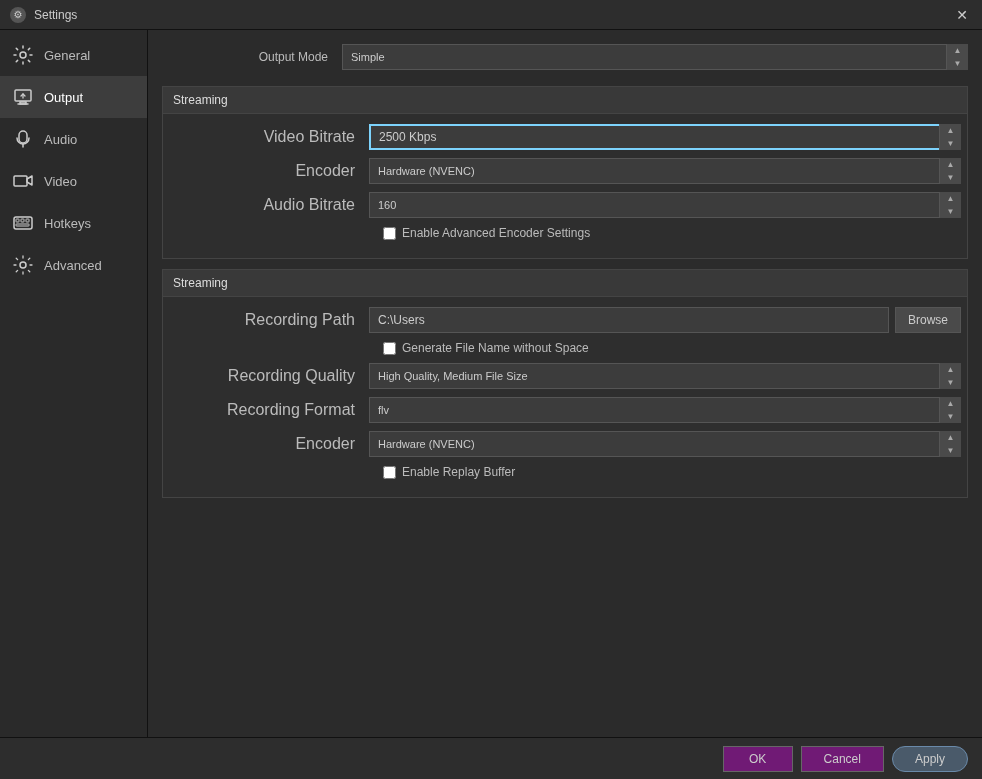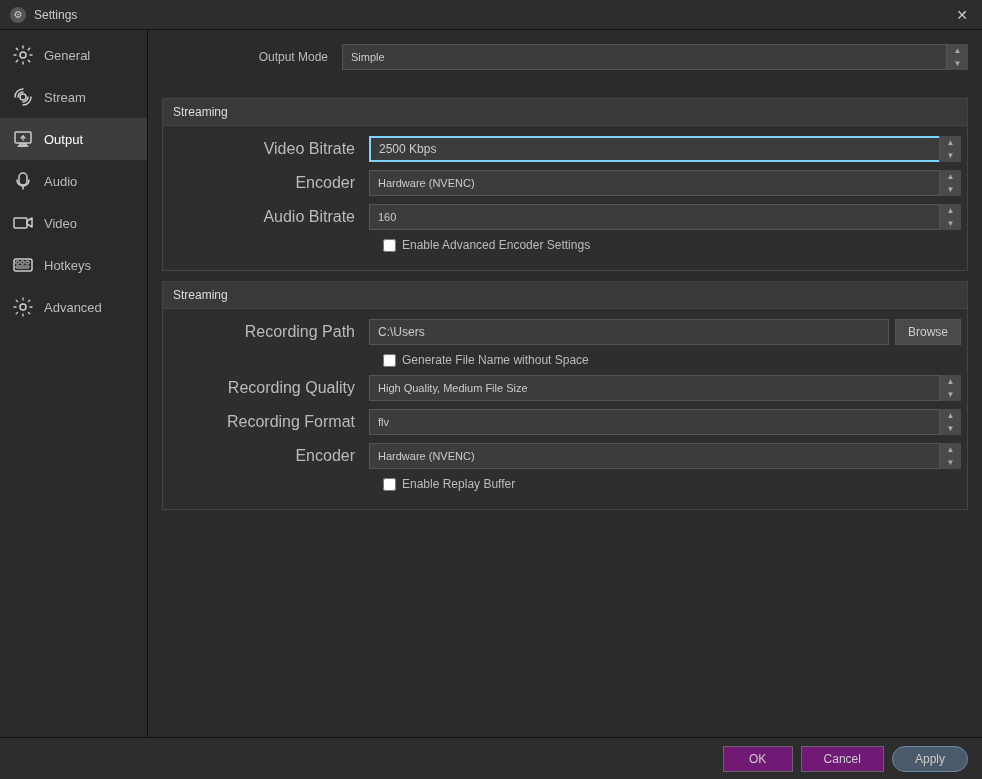--- a/index.html
+++ b/index.html
@@ -86,21 +86,21 @@
     }
     .content-area {
       flex: 1;
       background: #2b2b2b;
       overflow-y: auto;
       padding: 10px 14px;
     }
     .output-mode-row {
       display: flex;
       align-items: center;
-      margin-bottom: 24px;
+      margin-bottom: 12px;
       padding: 4px 0;
     }
     .output-mode-label {
       width: 180px;
       text-align: right;
       padding-right: 14px;
       color: #bbb;
       flex-shrink: 0;
     }
     .select-wrapper {
@@ -281,30 +281,20 @@
     <div class="sidebar-item">
       <div class="sidebar-icon icon-general">
         <svg width="20" height="20" viewBox="0 0 20 20" fill="none">
           <circle cx="10" cy="10" r="3" stroke="#ccc" stroke-width="1.5"></circle>
           <path d="M10 1v2M10 17v2M1 10h2M17 10h2M3.22 3.22l1.41 1.41M15.36 15.36l1.41 1.41M3.22 16.78l1.41-1.41M15.36 4.64l1.41-1.41" stroke="#ccc" stroke-width="1.5" stroke-linecap="round"></path>
         </svg>
       </div>
       <span class="sidebar-label">General</span>
     </div>
 
-    <div class="sidebar-item">
-      <div class="sidebar-icon icon-stream">
-        <svg width="20" height="20" viewBox="0 0 20 20" fill="none">
-          <ellipse cx="10" cy="10" rx="3" ry="3" stroke="#ccc" stroke-width="1.5"></ellipse>
-          <path d="M5 10a5 5 0 0 1 5-5M15 10a5 5 0 0 1-5 5" stroke="#ccc" stroke-width="1.5" stroke-linecap="round"></path>
-          <path d="M2 10a8 8 0 0 1 8-8M18 10a8 8 0 0 1-8 8" stroke="#ccc" stroke-width="1.5" stroke-linecap="round"></path>
-        </svg>
-      </div>
-      <span class="sidebar-label">Stream</span>
-    </div>
 
     <div class="sidebar-item active">
       <div class="sidebar-icon icon-output">
         <svg width="20" height="20" viewBox="0 0 20 20" fill="none">
           <rect x="2" y="3" width="16" height="11" rx="1" stroke="#ccc" stroke-width="1.5"></rect>
           <rect x="7" y="15" width="6" height="2" stroke="#ccc" stroke-width="1.5"></rect>
           <line x1="5" y1="17" x2="15" y2="17" stroke="#ccc" stroke-width="1.5" stroke-linecap="round"></line>
           <path d="M8 9l2-2 2 2" stroke="#ccc" stroke-width="1.3" stroke-linecap="round" stroke-linejoin="round"></path>
           <line x1="10" y1="7" x2="10" y2="11" stroke="#ccc" stroke-width="1.3" stroke-linecap="round"></line>
         </svg>

